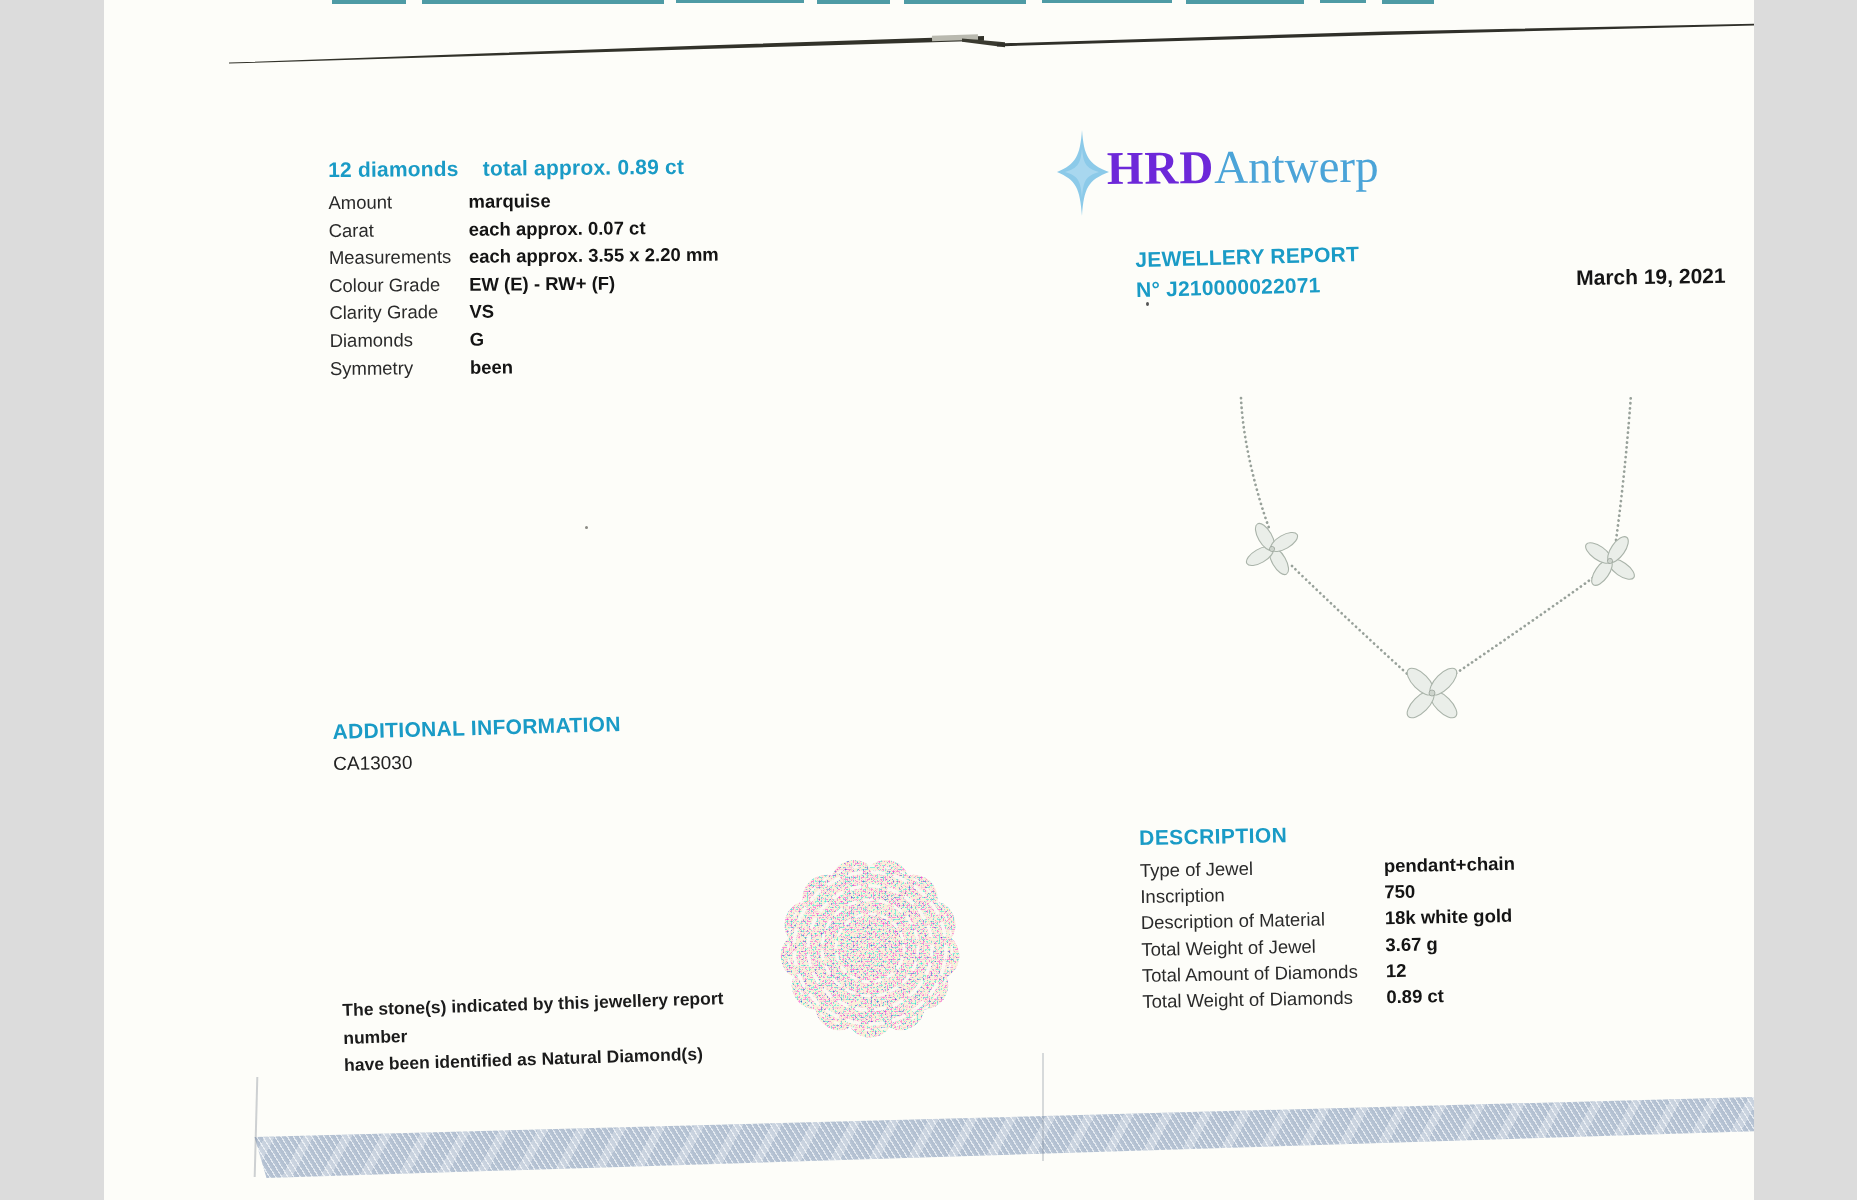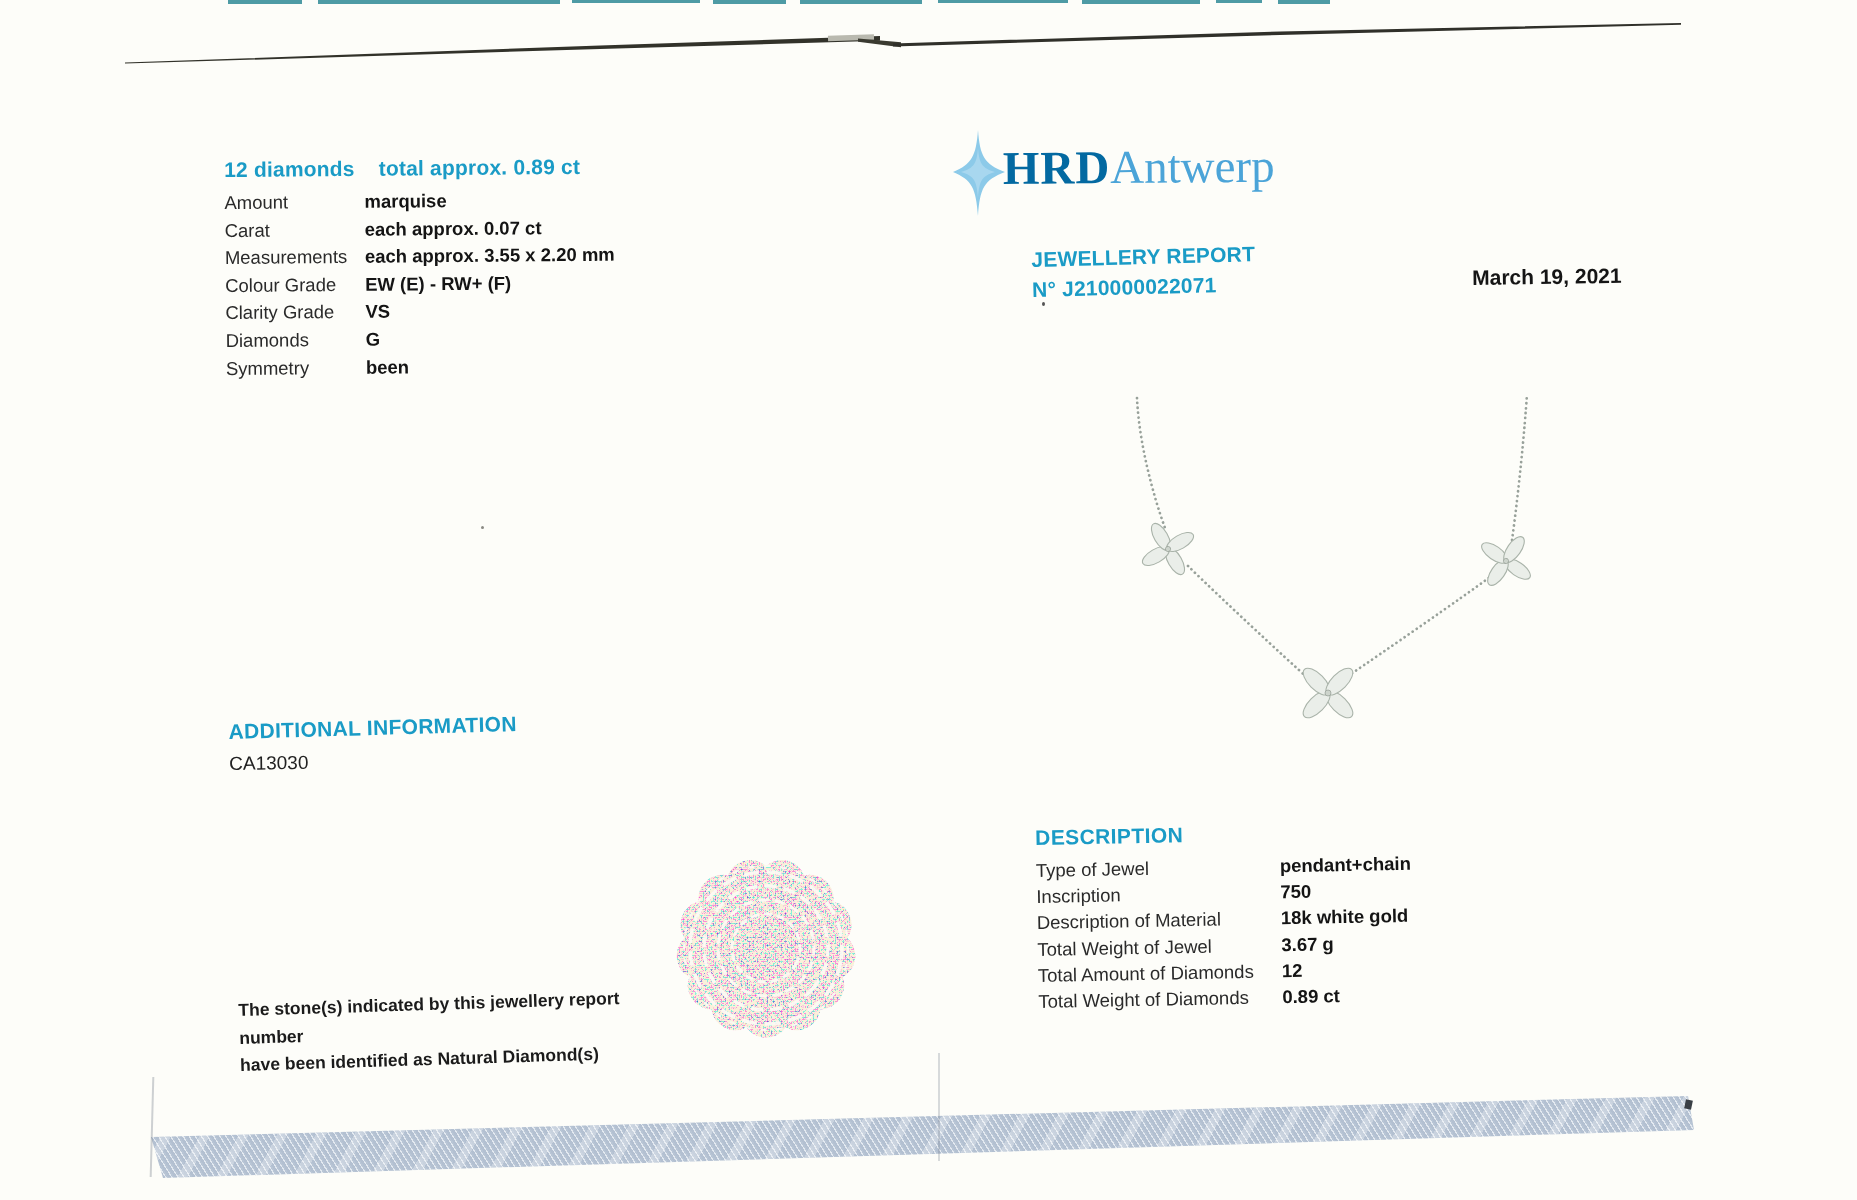--- a/index.html
+++ b/index.html
@@ -1,17 +1,17 @@
 <!DOCTYPE html>
 <html><head>
 <meta charset="utf-8">
 <style>
   html,body{margin:0;padding:0;background:#dcdcdc;}
   .canvas{
-    position:relative;width:1857px;height:1200px;margin:0 auto;
+    position:relative;width:1650px;height:1200px;margin:0 auto;
     background:#fdfdf9;overflow:hidden;
     font-family:"Liberation Sans", sans-serif;color:#1f1f1f;
     --teal:#1a9bc6;
   }
   .abs{position:absolute;}
 
   
   .top-dash{position:absolute;top:0;height:4px;background:#2f8a96;opacity:.85;}
   .top-slivers{position:absolute;left:0;top:0;}
 
@@ -30,21 +30,21 @@
   .addinfo .v{margin-top:9px;font-size:19px;color:#222;transform:rotate(-0.8deg);transform-origin:left top;}
 
   
   .statement{left:238px;top:997px;width:450px;font-size:17.5px;font-weight:700;color:#1b1b1b;
              line-height:27.5px;transform:rotate(-1.8deg);transform-origin:left top;}
 
   
   .logo-star{left:951px;top:128px;}
   .logo-text{left:1003px;top:138px;font-family:"Liberation Serif", serif;font-size:47px;line-height:60px;
              transform:rotate(-0.5deg);transform-origin:left bottom;white-space:nowrap;}
-  .logo-text .hrd{color:#0369a1;font-weight:700;letter-spacing:1px;}
+  .logo-text .hrd{color:#6d28d9;font-weight:700;letter-spacing:1px;}
   .logo-text .antwerp{color:#4ba4d8;font-weight:400;}
 
   
   .jreport{left:1031px;top:245px;transform:rotate(-1.5deg);transform-origin:left top;
            color:var(--teal);font-weight:700;font-size:21px;line-height:30px;letter-spacing:.2px;}
   .rdate{left:1472px;top:266px;font-size:21px;font-weight:700;color:#151515;
          transform:rotate(-0.8deg);transform-origin:left top;}
 
   
   .desc{left:1035px;top:826px;width:500px;transform:rotate(-1.1deg);transform-origin:left top;}

